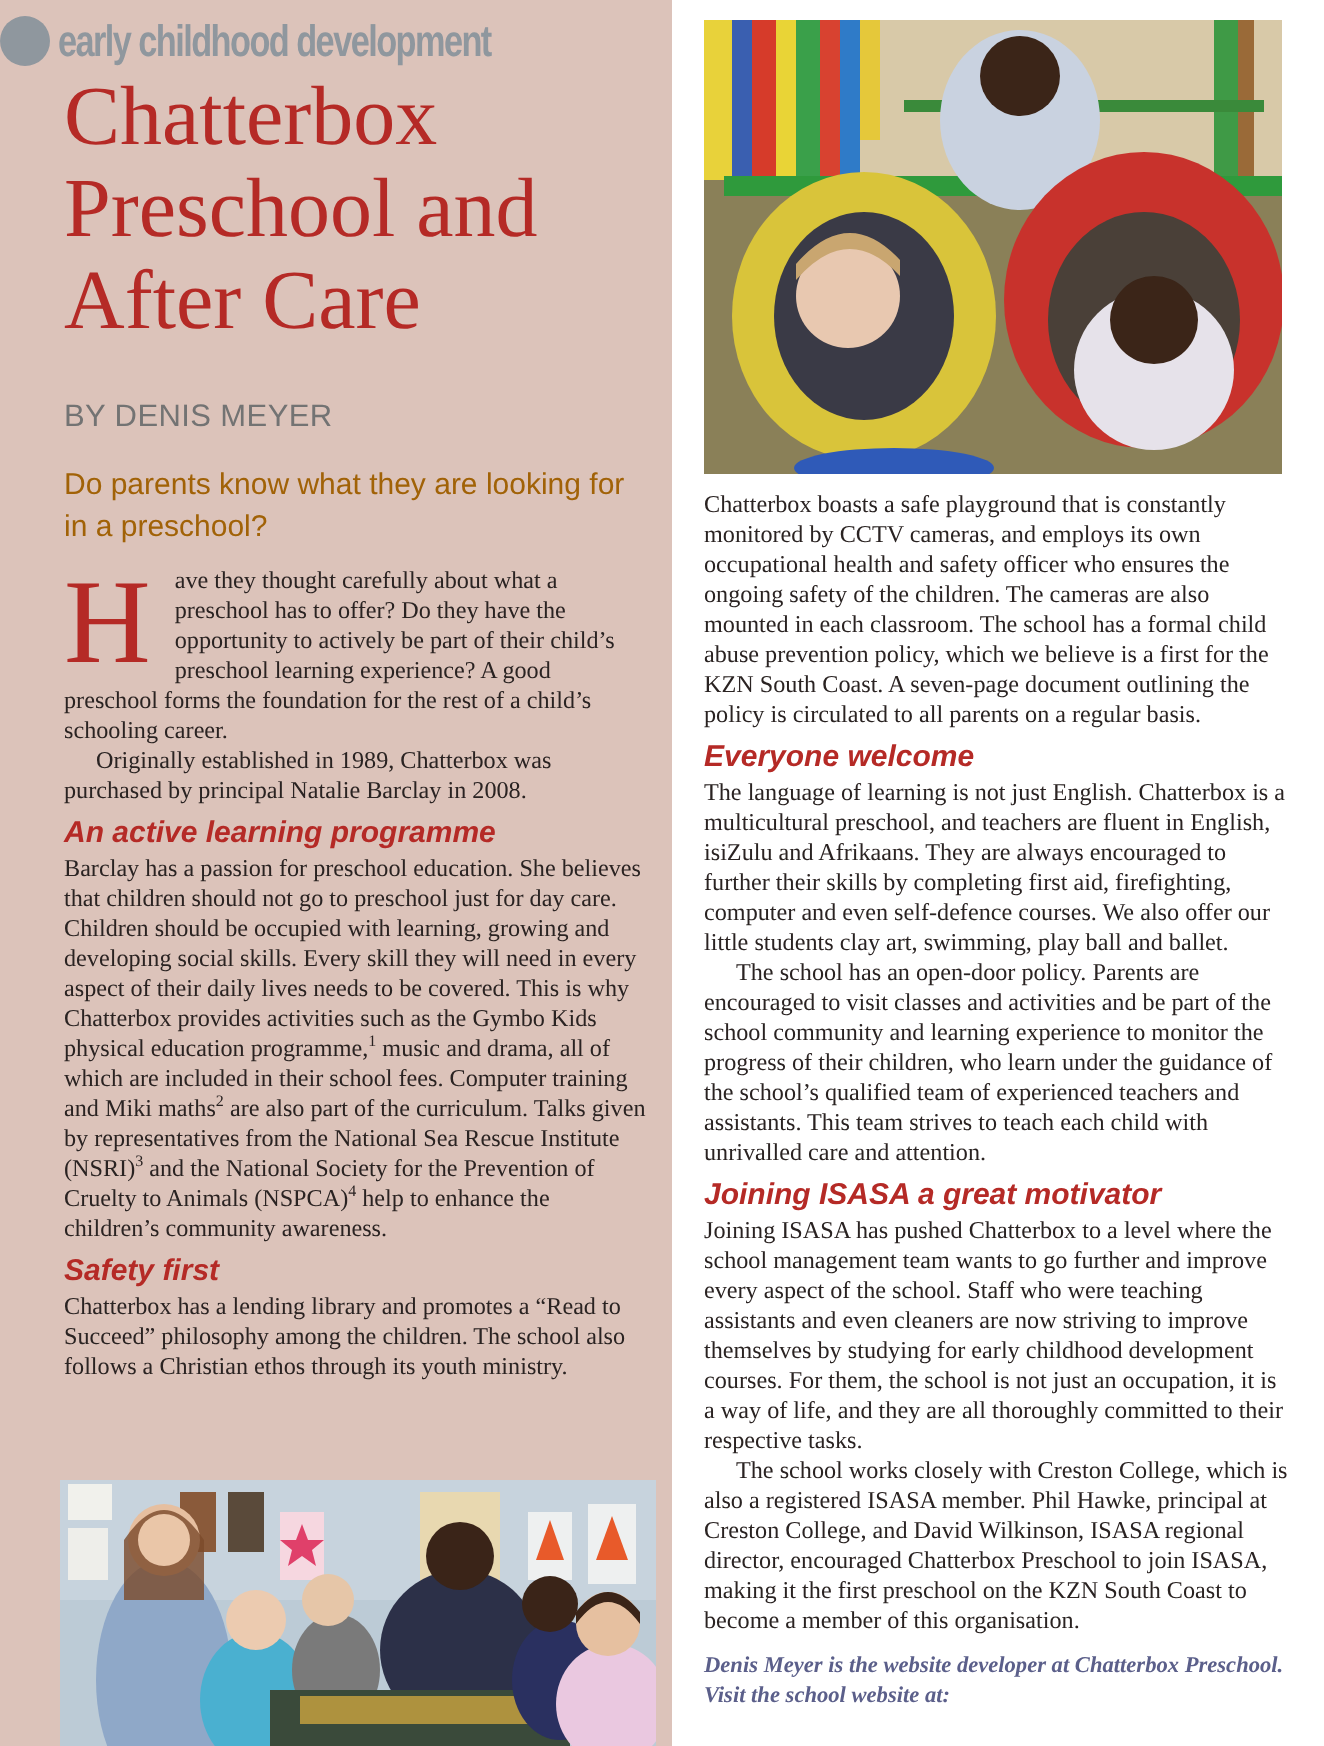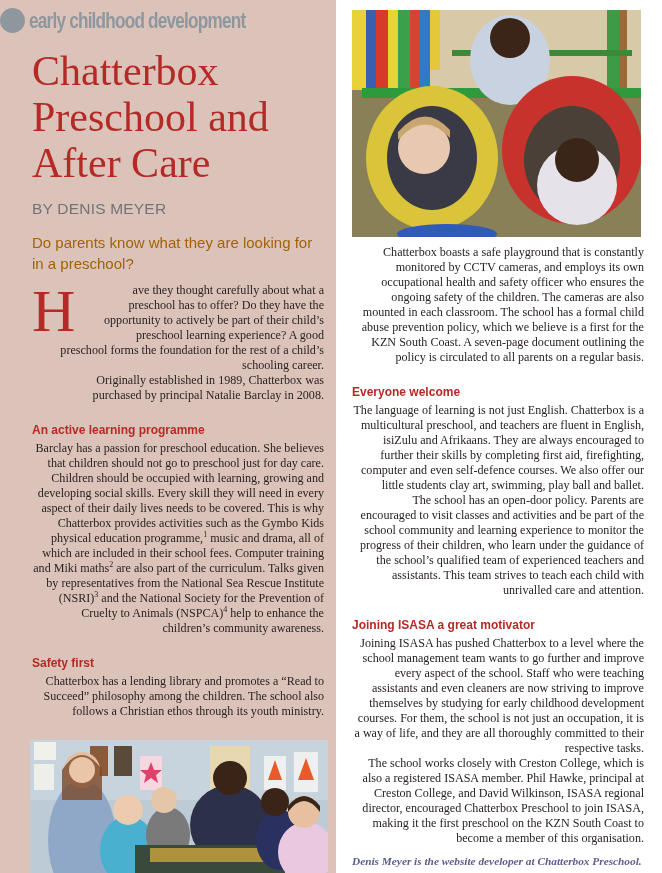--- a/index.html
+++ b/index.html
@@ -21,49 +21,50 @@
     width: 25px; height: 25px; border-radius: 50%; background: #8f979e;
     margin-right: 4px;
   }
   .section-tag .label {
     font-family: "Liberation Sans", "DejaVu Sans", sans-serif;
     font-weight: bold; font-size: 22px; color: #8f979e;
     letter-spacing: -1px; transform: scaleX(0.78); transform-origin: left center;
     white-space: nowrap;
   }
   .title {
-    position: absolute; left: 32px; top: 48px; width: 300px;
+    position: absolute; left: 32px; top: 36px; width: 300px;
     color: #b52a26; font-size: 42px; line-height: 46px; font-weight: normal;
     margin: 0; font-family: "Liberation Serif", serif;
   }
   .byline {
     position: absolute; left: 32px; top: 200px;
     font-family: "Liberation Sans", "DejaVu Sans", sans-serif;
     font-size: 15.5px; color: #737373; letter-spacing: 0.2px;
   }
   .deck {
     position: absolute; left: 32px; top: 232px; width: 290px;
     font-family: "Liberation Sans", "DejaVu Sans", sans-serif;
     font-size: 15px; line-height: 21px; color: #a16207;
   }
   .col {
     position: absolute; font-size: 12.1px; line-height: 15px; color: #2a2322;
   }
   .col.left { left: 32px; top: 283px; width: 292px; }
   .col.right { left: 352px; top: 245px; width: 292px; }
-  .col p { margin: 0; text-align: right; }
+  .col p { margin: 0; text-align: left; }
   .col p.indent { text-indent: 16px; }
   .dropcap {
     float: left; font-size: 60px; line-height: 52px; color: #b52a26;
     margin: 2px 12px 0 0; font-family: "Liberation Serif", serif;
   }
   .sub {
     font-family: "Liberation Sans", "DejaVu Sans", sans-serif;
-    font-weight: bold; font-size: 12px; color: #b52a26;
-    margin: 20px 0 3px 0;
+    font-weight: bold; font-size: 15px; color: #b52a26;
+    margin: 6px 0 3px 0;
+    font-style: italic;
   }
   sup { font-size: 8px; line-height: 0; }
   .photo {
     position: absolute; overflow: hidden;
   }
   .photo.top { left: 352px; top: 10px; width: 289px; height: 227px; background: #6f7a52; }
   .photo.bottom { left: 30px; top: 740px; width: 298px; height: 133px; background: #b8c4cc; }
   .endmark {
     display: inline-block; width: 9px; height: 9px; margin-left: 8px;
     background: #d9606a; transform: rotate(45deg); border-radius: 2px;

